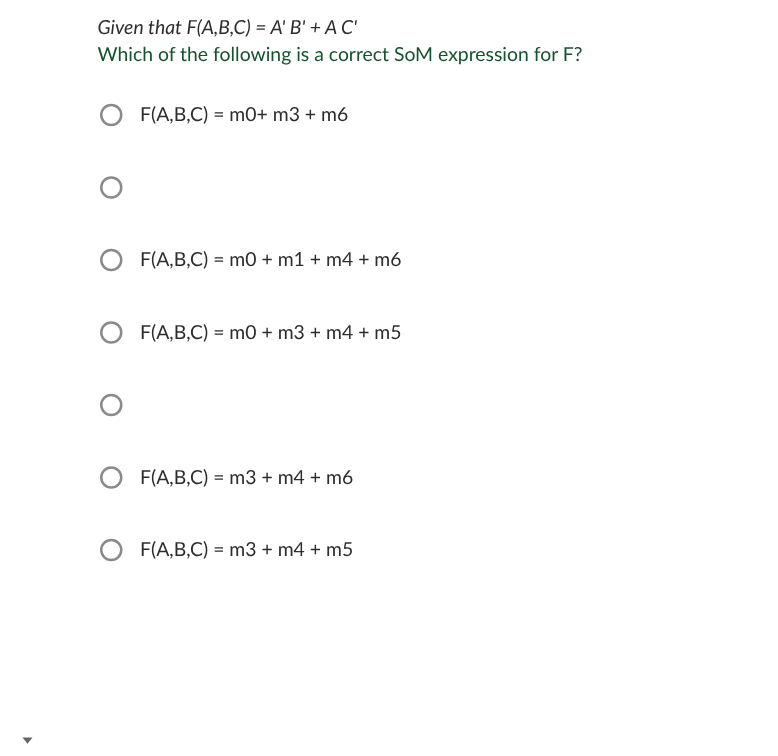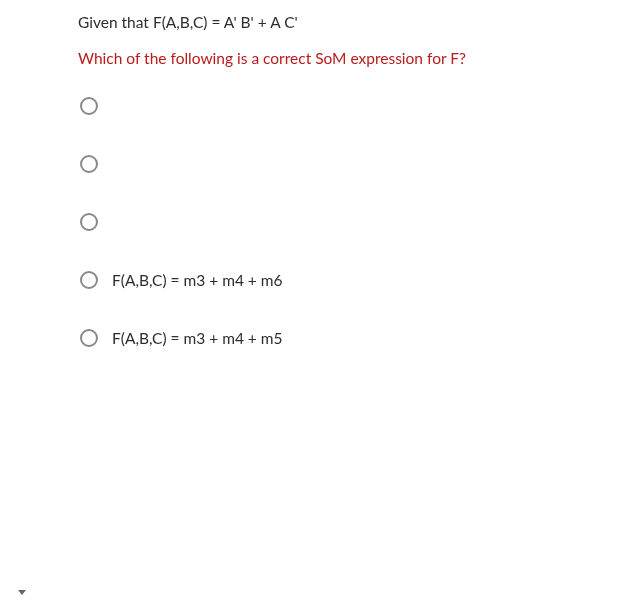--- a/index.html
+++ b/index.html
@@ -22,25 +22,25 @@
     border-top: 5px solid #666;
   }
   .content {
     padding: 12px 0 0 78px;
     width: 540px;
   }
   .prompt-line1 {
     font-size: 15.5px;
     color: #2d2d2d;
     line-height: 1.4;
-    margin-bottom: 14px;
+    font-style: italic;
   }
   .prompt-line2 {
     font-size: 15.5px;
-    color: #b91c1c;
+    color: #14532d;
     line-height: 1.4;
     margin-bottom: 28px;
   }
   .options { }
   .option {
     display: flex;
     align-items: center;
     margin-bottom: 40px;
     cursor: pointer;
   }
@@ -64,29 +64,38 @@
 <body>
 
 <div class="scroll-indicator"></div>
 
 <div class="content">
   <p class="prompt-line1">Given that F(A,B,C) = A' B' + A C'</p>
   <p class="prompt-line2">Which of the following is a correct SoM expression for F?</p>
 
   <div class="options">
 
+    <div class="option">
+      <span class="radio"></span>
+      <span class="option-label">F(A,B,C) = m0+ m3 + m6</span>
+    </div>
 
     <div class="option">
       <span class="radio"></span>
     </div>
 
     <div class="option">
       <span class="radio"></span>
+      <span class="option-label">F(A,B,C) = m0 + m1 + m4 + m6</span>
     </div>
 
+    <div class="option">
+      <span class="radio"></span>
+      <span class="option-label">F(A,B,C) = m0 + m3 + m4 + m5</span>
+    </div>
 
 
     <div class="option">
       <span class="radio"></span>
     </div>
 
     <div class="option">
       <span class="radio"></span>
       <span class="option-label">F(A,B,C) = m3 + m4 + m6</span>
     </div>

